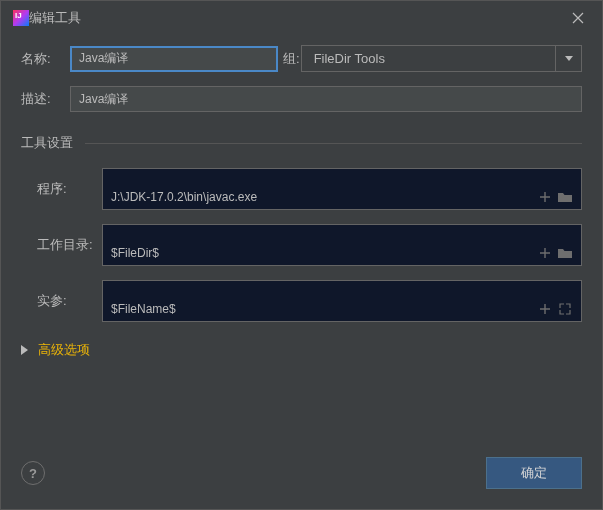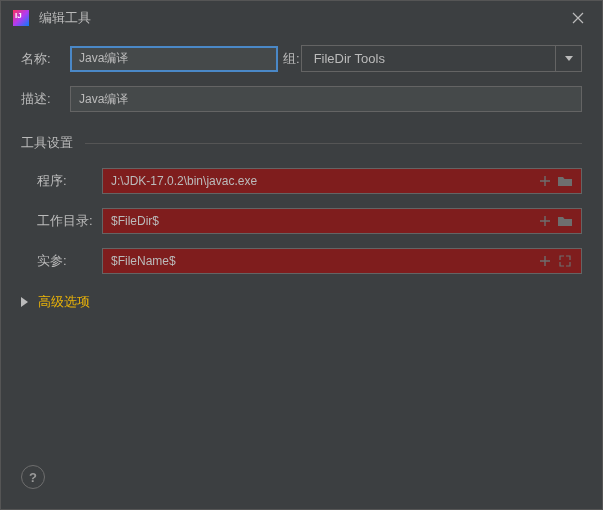--- a/index.html
+++ b/index.html
@@ -17,21 +17,20 @@
   border: 1px solid #555;
   width: 603px;
   height: 510px;
   display: flex;
   flex-direction: column;
 }
 .titlebar {
   display: flex;
   align-items: center;
   padding: 8px 12px;
-  gap: 10px;
 }
 .app-icon {
   width: 16px;
   height: 16px;
   background: linear-gradient(135deg, #fe315d 0%, #b33bf0 50%, #087cfa 100%);
   position: relative;
 }
 .app-icon::after {
   content: "IJ";
   position: absolute;
@@ -106,23 +105,23 @@
 .fieldset-title::after {
   content: "";
   flex: 1;
   height: 1px;
   background: #555;
 }
 .field-input-wrap {
   flex: 1;
   display: flex;
   align-items: center;
-  background: #7f1d1d;
+  background: #0f172a;
   border: 1px solid #646464;
-  padding: 0 8px 0 0;
+  padding: 16px 8px 0 0;
 }
 .field-input-wrap input {
   flex: 1;
   border: none;
   background: transparent;
   padding: 5px 8px;
 }
 .icon {
   width: 16px;
   height: 16px;
@@ -275,16 +274,17 @@
       <span>高级选项</span>
     </div>
 
     <div class="spacer"></div>
 
     <div class="footer">
       <div class="help-btn">
         <span>?</span>
       </div>
       <div class="spacer"></div>
+      <div class="btn primary">确定</div>
     </div>
 
   </div>
 </div>
 
 </body></html>

